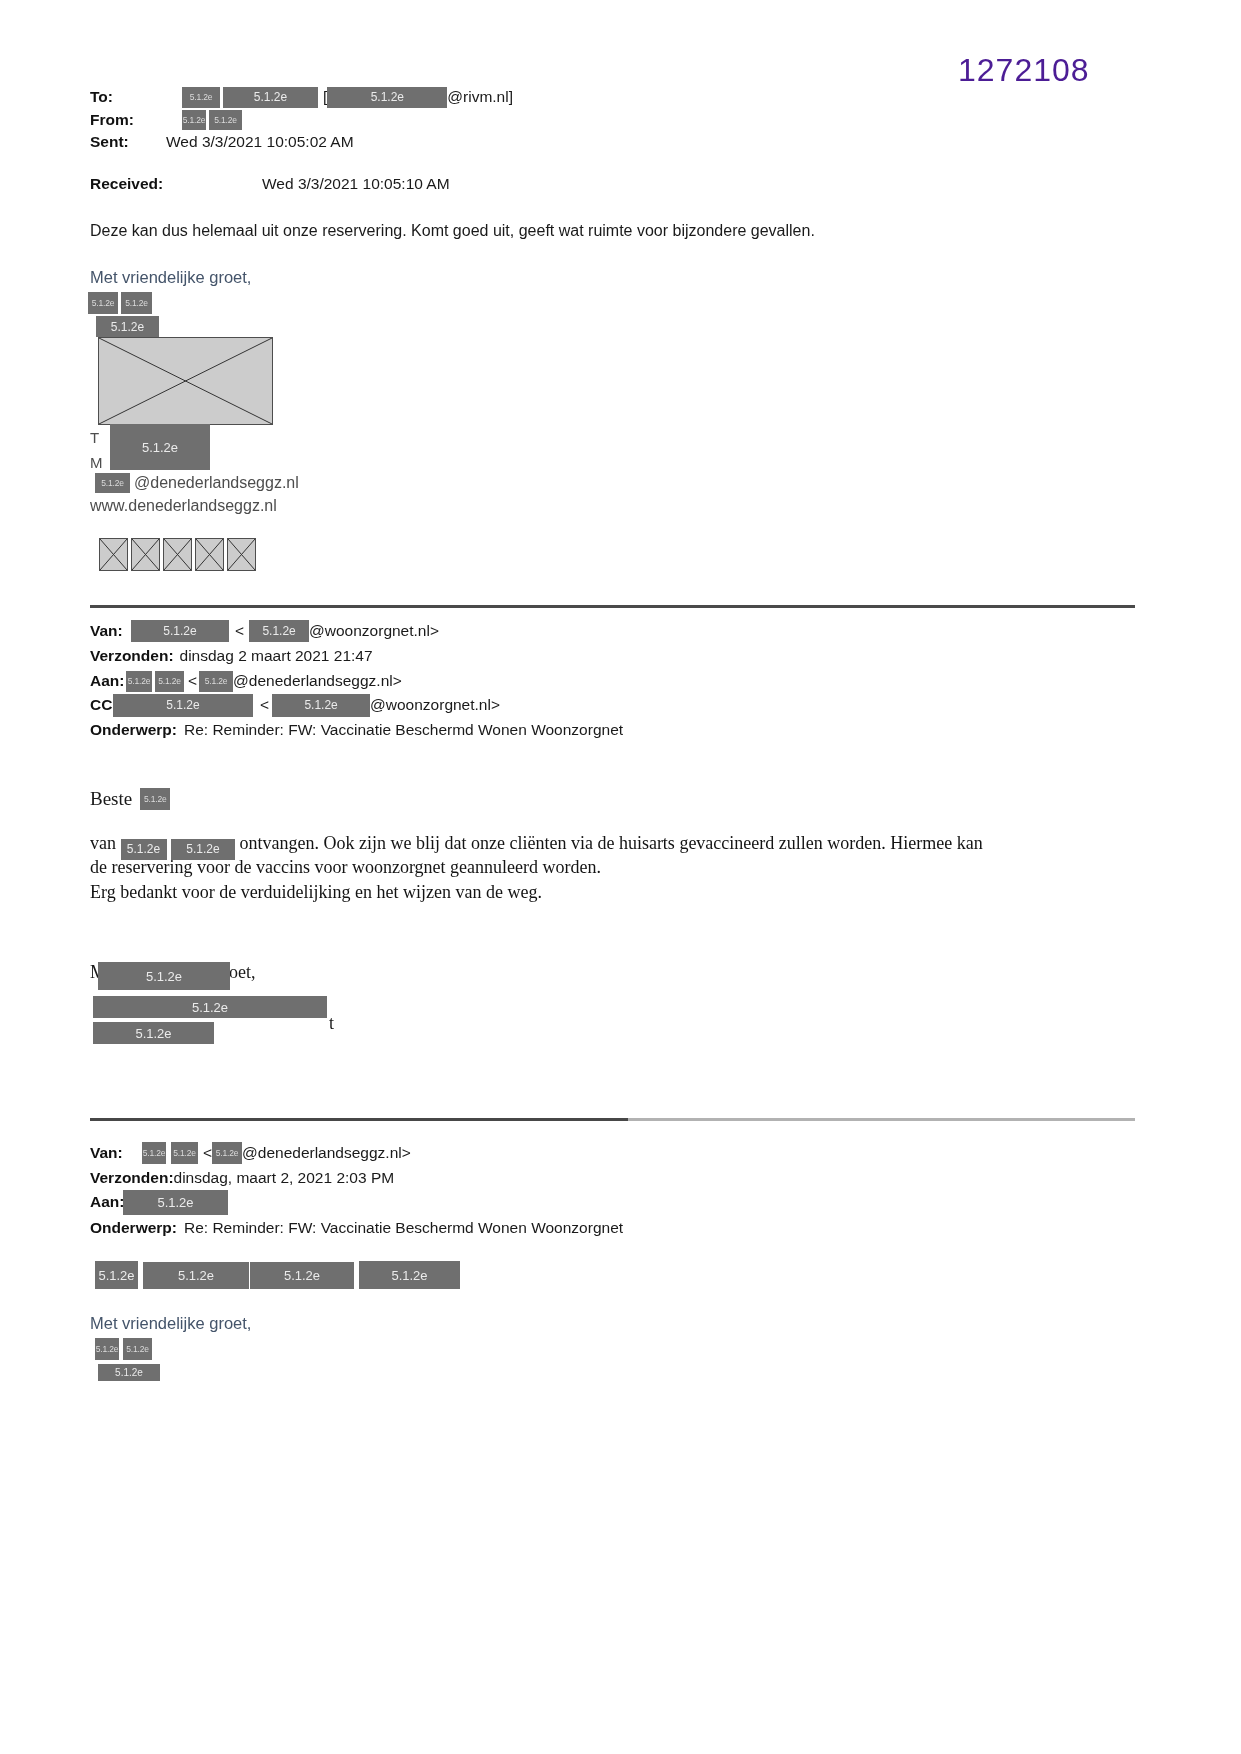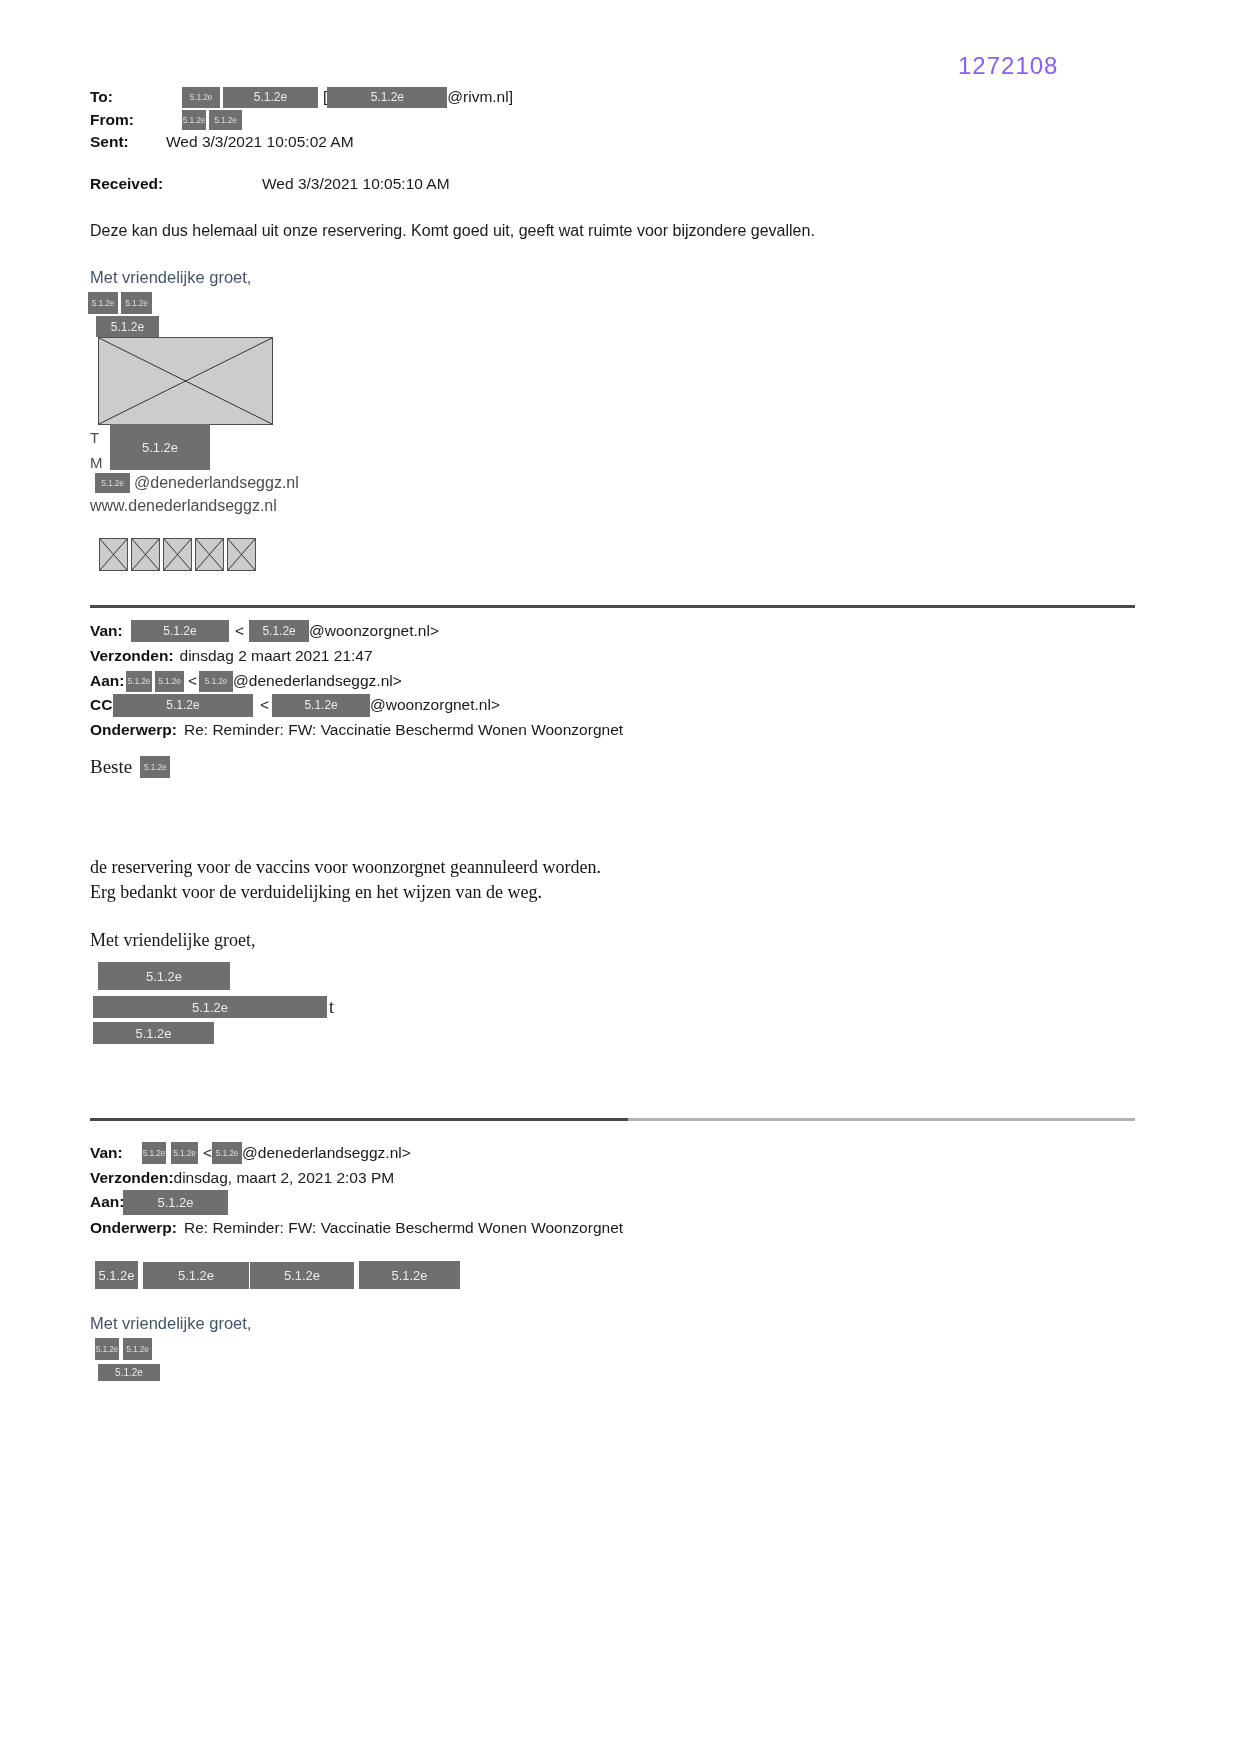--- a/index.html
+++ b/index.html
@@ -3,24 +3,24 @@
 <meta charset="utf-8">
 <style>
   html,body{margin:0;padding:0;background:#ffffff;}
   .page{position:relative;width:1241px;height:1754px;background:#ffffff;overflow:hidden;
         font-family:"Liberation Sans",sans-serif;color:#1a1a1a;}
   .abs{position:absolute;}
   .row{position:absolute;left:90px;display:flex;align-items:center;height:22px;
        white-space:pre;flex-wrap:nowrap;font-size:15.5px;}
   .lbl{font-weight:bold;color:#111;flex-shrink:0;}
   .txt{white-space:pre;}
-  .serif{font-family:"Liberation Serif",serif;}
+  .serif{font-family:"Liberation Serif",serif;margin-top:32px;}
   .gray{color:#4d4d4d;}
   .blue{color:#44546A;}
-  .doc-number{position:absolute;left:958px;top:52px;font-size:24px;color:#8b5cf6;
+  .doc-number{position:absolute;left:958px;top:52px;font-size:32px;color:#4c1d95;
               letter-spacing:1px;}
   .redact{display:inline-flex;align-items:center;justify-content:center;
           background:#6f6f6f;color:#ebebeb;font-family:"Liberation Sans",sans-serif;
           font-size:13px;overflow:hidden;flex-shrink:0;box-sizing:border-box;}
   .redact.sm{font-size:8.5px;color:#dcdcdc;letter-spacing:-0.2px;}
   .redact.t12{font-size:12px;}
   .redact.t10{font-size:10px;}
   .redact.inline{height:21px;vertical-align:-4px;}
   .sep{position:absolute;left:90px;width:1045px;height:3px;background:#4a4a4a;}
   .sep2{position:absolute;left:90px;width:1045px;height:3px;
@@ -161,20 +161,21 @@
   <div class="row" style="top:719px;">
     <span class="lbl">Onderwerp:</span>
     <span class="txt" style="margin-left:7px;">Re: Reminder: FW: Vaccinatie Beschermd Wonen Woonzorgnet</span>
   </div>
 
   <div class="row serif" style="top:755px;height:24px;font-size:19px;">
     <span>Beste</span>
     <span class="redact sm" style="width:30px;height:22px;margin-left:8px;">5.1.2e</span>
   </div>
 
+  <div class="serif-line" style="top:831px;"><span>van </span><span class="redact inline t12" style="width: 46px;">5.1.2e</span><span> </span><span class="redact inline t12" style="width: 64px;">5.1.2e</span><span> ontvangen. Ook zijn we blij dat onze cliënten via de huisarts gevaccineerd zullen worden. Hiermee kan</span></div>
   <div class="serif-line" style="top:855px;"><span>de reservering voor de vaccins voor woonzorgnet geannuleerd worden.</span></div>
   <div class="serif-line" style="top:880px;"><span>Erg bedankt voor de verduidelijking en het wijzen van de weg.</span></div>
 
   <div class="abs serif" style="left:90px;top:930px;font-size:18px;">Met vriendelijke groet,</div>
 
   <span class="redact abs" style="left:98px;top:962px;width:132px;height:28px;">5.1.2e</span>
   <div class="row" style="left:93px;top:996px;height:22px;">
     <span class="redact" style="width:234px;height:22px;">5.1.2e</span>
     <span class="serif" style="font-size:18px;margin-left:2px;">t</span>
   </div>

